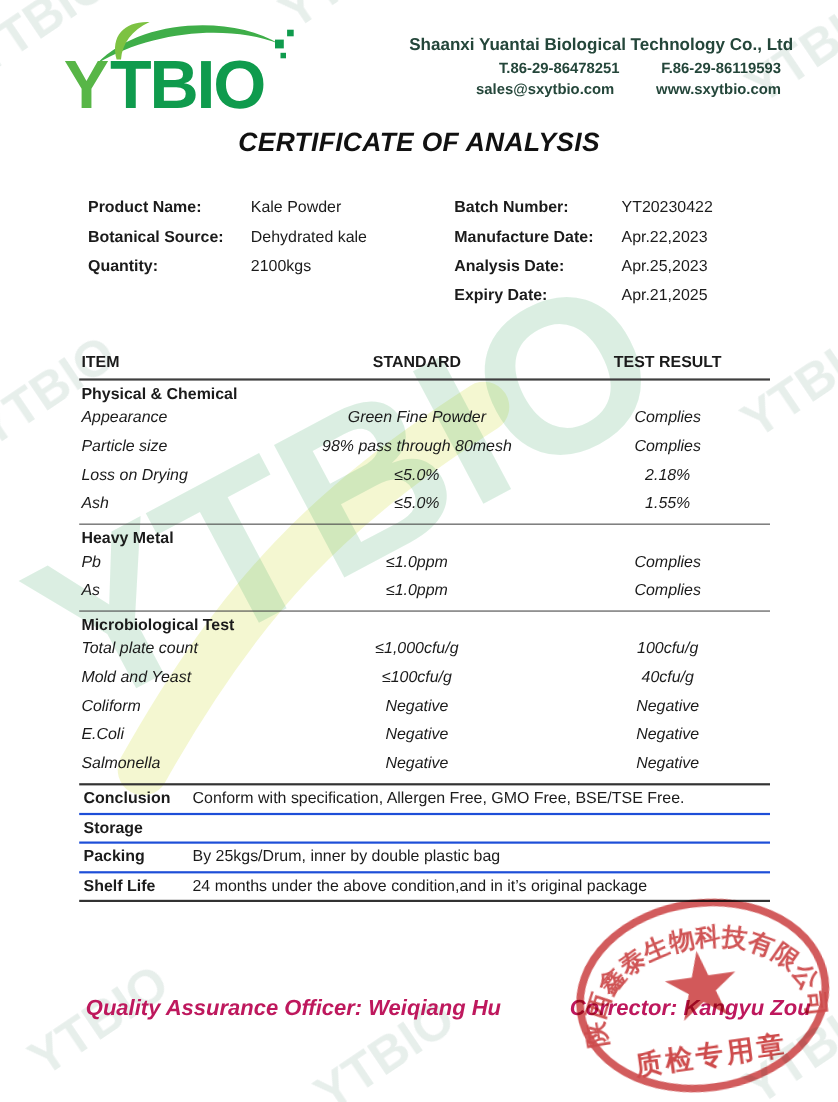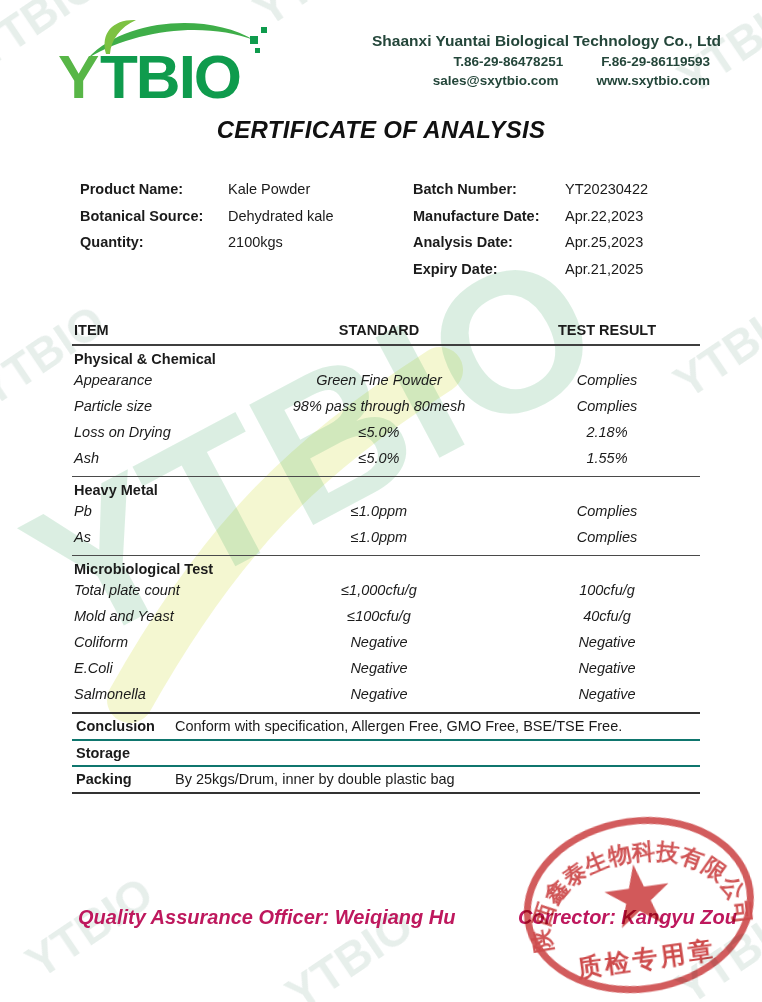--- a/index.html
+++ b/index.html
@@ -32,21 +32,21 @@
   .c1 { flex:0 0 170px; text-align:left; }
   .c2 { flex:0 0 270px; text-align:center; }
   .c3 { flex:1; text-align:center; }
   .t-header { display:flex; font-weight:bold; padding:4px 0 6px 2px;
               border-bottom:2px solid #3f3f3f; }
   .t-section { display:flex; height:26px; align-items:center; font-weight:bold; padding-left:2px; }
   .t-row { display:flex; height:26px; align-items:flex-start; padding-left:2px;font-style:italic; }
   .t-line { border-bottom:1.6px solid #4a4a4a; }
   .t-thick { border-bottom:2.5px solid #333; }
   .s-row { display:flex; min-height:26.5px; align-items:center; padding-left:4px;
-           border-bottom:2px solid #0f766e; }
+           border-bottom:2px solid #1d4ed8; }
   .s-row:last-child { border-bottom:2.5px solid #333; }
   .s-label { flex:0 0 99px; font-weight:bold; }
   .s-value { flex:1; }
   
   .qa, .corrector { position:absolute; top:906px; font-size:20px; font-weight:bold;
                     font-style:italic; color:#be185d; white-space:nowrap; }
   .qa { left:78px; }
   .corrector { left:518px; }
   .stamp { position:absolute; left:514px; top:810px; width:250px; height:192px;
            transform:rotate(-8deg); opacity:0.92; mix-blend-mode:multiply; }
@@ -206,20 +206,24 @@
         <span class="s-label">Conclusion</span>
         <span class="s-value">Conform with specification, Allergen Free, GMO Free, BSE/TSE Free.</span>
       </div>
     <div class="s-row">
         <span class="s-label">Storage</span>
       </div>
     <div class="s-row">
         <span class="s-label">Packing</span>
         <span class="s-value">By 25kgs/Drum, inner by double plastic bag</span>
       </div>
+    <div class="s-row">
+        <span class="s-label">Shelf Life</span>
+        <span class="s-value">24 months under the above condition,and in it’s original package</span>
+      </div>
   </div>
 
   <div class="qa">Quality Assurance Officer: Weiqiang Hu</div>
   <div class="corrector">Corrector: Kangyu Zou</div>
 
   <svg class="stamp" width="250" height="192" viewBox="0 0 250 192">
     <ellipse cx="125" cy="95" rx="112" ry="84" fill="none" stroke="#C93A3B" stroke-width="7" opacity="0.9"></ellipse>
     <defs>
       <path id="stamp-arc" d="M 36,134 A 93 65 0 1 1 214,134" fill="none"></path>
     </defs>

